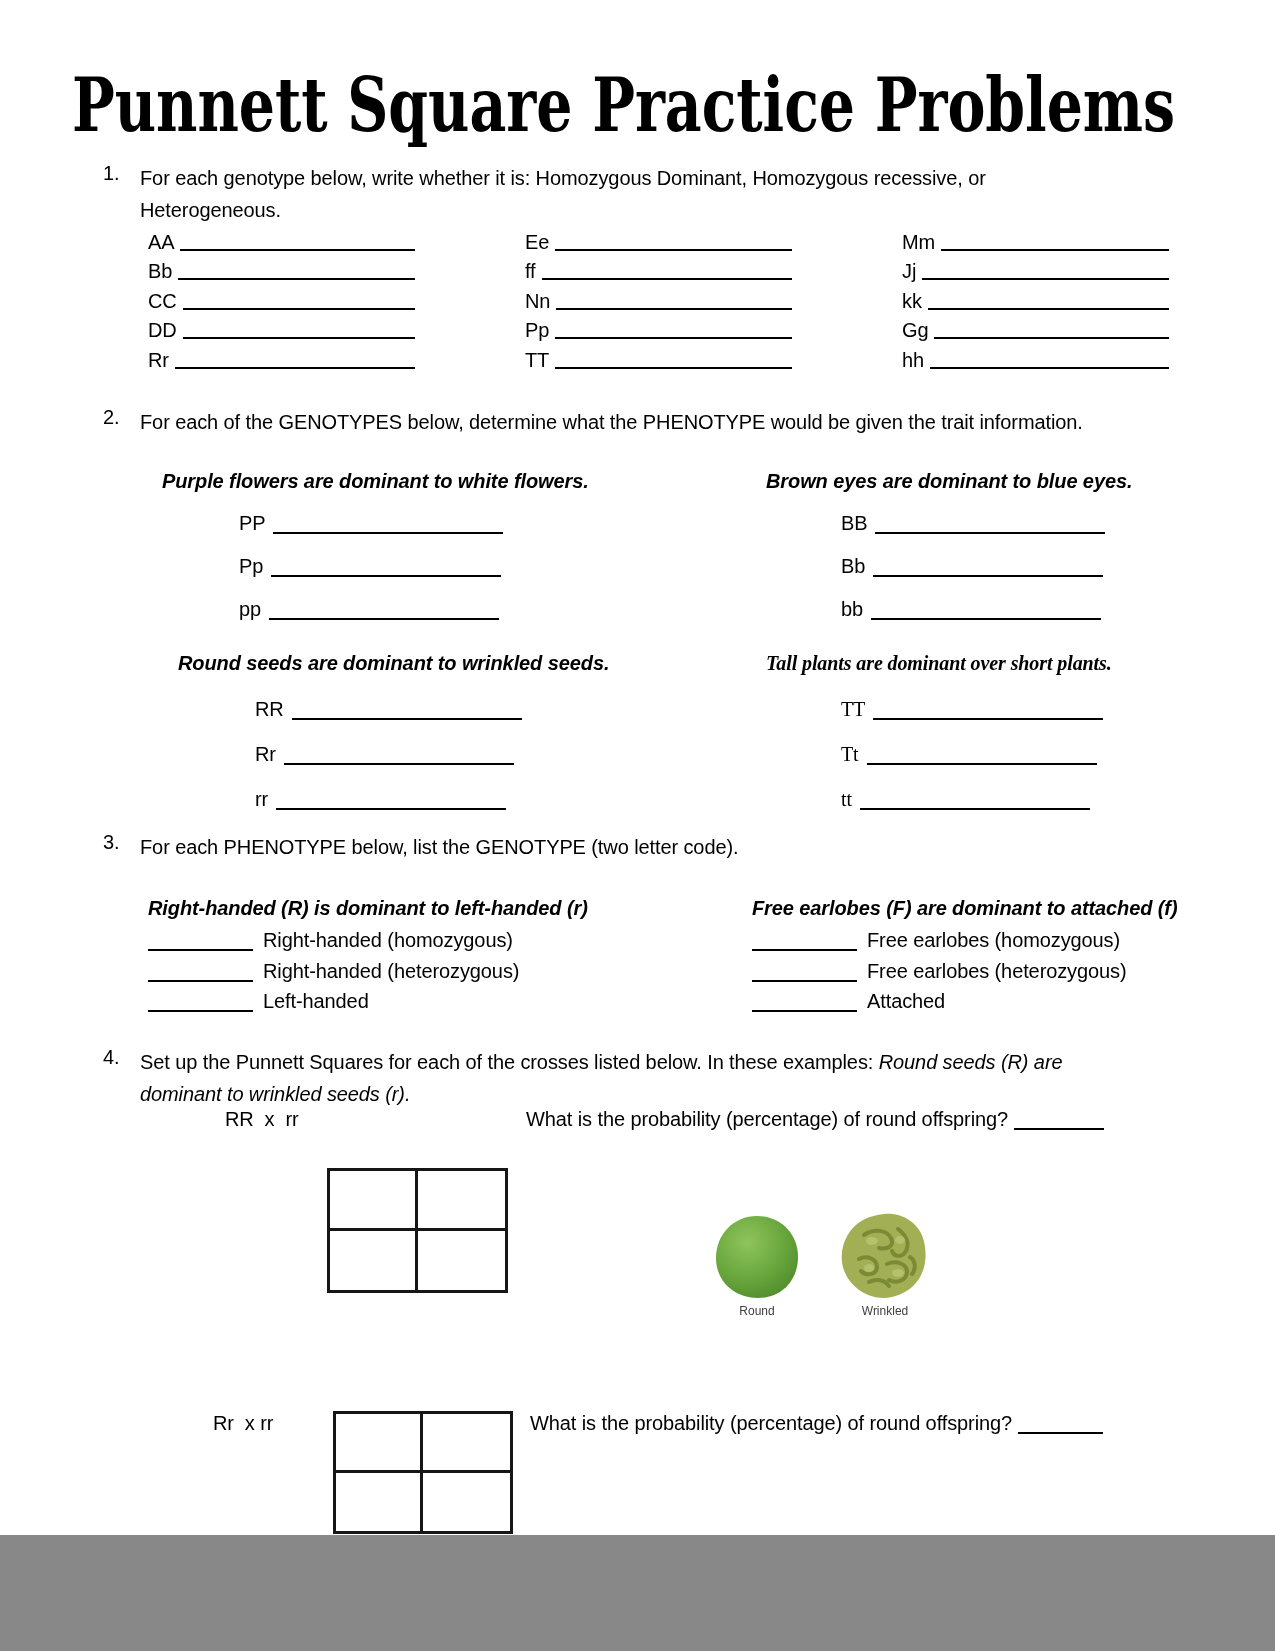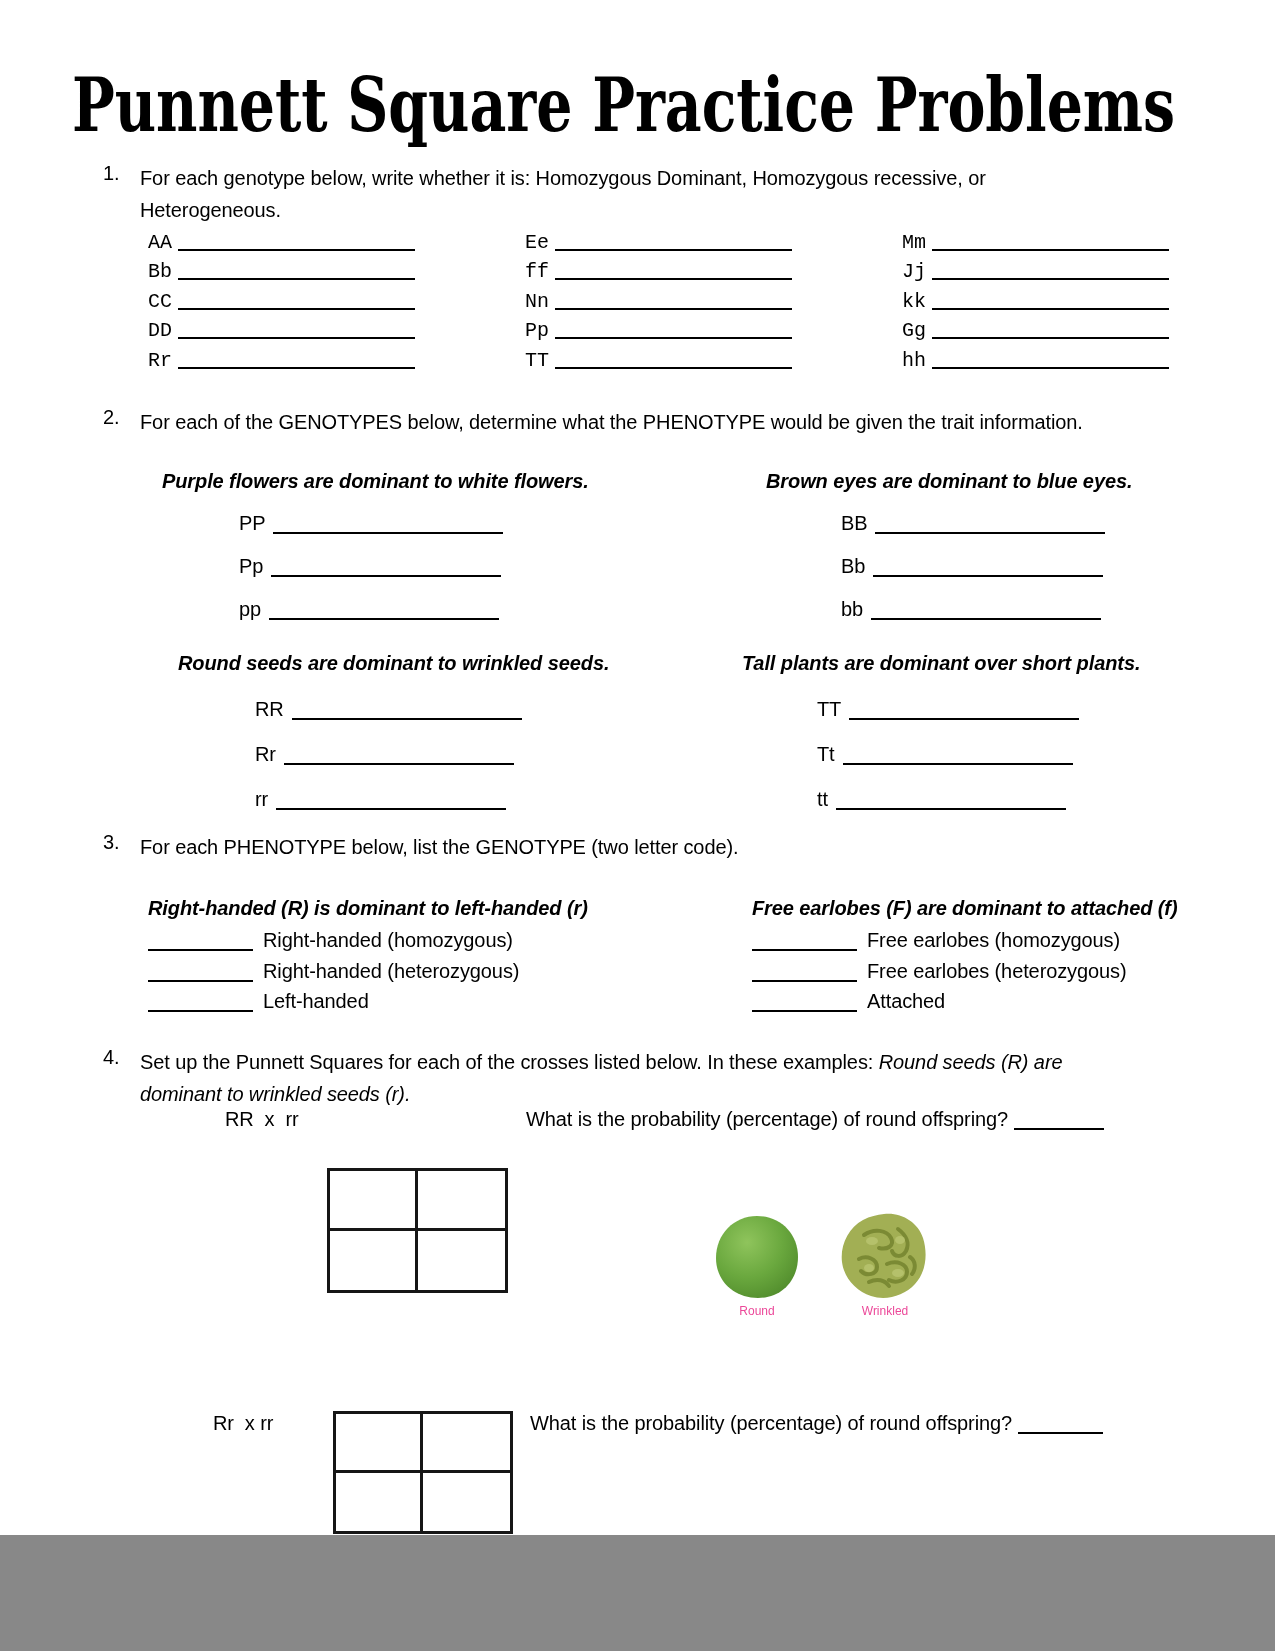--- a/index.html
+++ b/index.html
@@ -16,21 +16,21 @@
   .qline{position:absolute; left:103px; display:flex; align-items:flex-start;}
   .qnum{flex:0 0 37px;}
   .qtext{line-height:32px; max-width:1040px;}
   .bi{font-weight:normal; font-style:italic;}
 
   
   .g-rows{
     position:absolute; left:148px; top:227px;
     display:grid; grid-template-columns:377px 377px 377px; grid-auto-rows:29.6px;
   }
-  .gcell{display:flex; align-items:flex-end; padding:0 110px 3px 0;font-family:Liberation Mono, monospace;}
+  .gcell{display:flex; align-items:flex-end; padding:0 110px 3px 0;}
   .gcell .blank{flex:1 1 auto; height:0; border-bottom:2px solid #000; margin:0 0 3px 6px;}
 
   
   .trait-sec{position:absolute;margin-left:14px;}
   .trait-h{height:22px; line-height:22px; font-weight:bold; font-style:italic; white-space:nowrap;}
   .trait-rows{margin-left:77px;}
   .trow{height:43px;}
   .trow45{height:45px;}
   .blank-i{display:inline-block; height:20px; border-bottom:2px solid #000; vertical-align:-4px; margin-left:8px;}
   .w230{width:230px;}
@@ -48,21 +48,21 @@
   .cross-q{position:absolute; white-space:nowrap;}
   .punnett{
     position:absolute; box-sizing:border-box; border:3px solid #161616;
     display:grid; grid-template-columns:1fr 1fr; grid-template-rows:1fr 1fr; background:#fff;
   }
   .pcell{box-sizing:border-box;}
   .pcell:nth-child(1){border-right:3px solid #161616; border-bottom:3px solid #161616;}
   .pcell:nth-child(2){border-bottom:3px solid #161616;}
   .pcell:nth-child(3){border-right:3px solid #161616;}
   .pea{position:absolute;}
-  .pea-label{position:absolute; font-size:12px; color:#ec4899; text-align:center; letter-spacing:0;}
+  .pea-label{position:absolute; font-size:12px; color:#404040; text-align:center; letter-spacing:0;}
 </style>
 </head>
 <body>
 
 <div class="page">
 
   <h1 class="title">Punnett Square Practice Problems</h1>
 
   <div class="qline" style="top:162px;">
     <span class="qnum">1.</span>
@@ -157,21 +157,21 @@
 
   <div class="trait-sec" style="left:164px; top:652px;">
     <div class="trait-h">Round seeds are dominant to wrinkled seeds.</div>
     <div class="trait-rows" style="margin-top:24px;">
       <div class="trow trow45"><span>RR</span><span class="blank-i w230"></span></div>
       <div class="trow trow45"><span>Rr</span><span class="blank-i w230"></span></div>
       <div class="trow trow45"><span>rr</span><span class="blank-i w230"></span></div>
     </div>
   </div>
 
-  <div class="trait-sec" style="left:728px; top:652px;">
+  <div class="trait-sec" style="left:752px; top:652px;font-family:Liberation Serif, serif;">
     <div class="trait-h">Tall plants are dominant over short plants.</div>
     <div class="trait-rows" style="margin-top:24px; margin-left:75px;">
       <div class="trow trow45"><span>TT</span><span class="blank-i w230"></span></div>
       <div class="trow trow45"><span>Tt</span><span class="blank-i w230"></span></div>
       <div class="trow trow45"><span>tt</span><span class="blank-i w230"></span></div>
     </div>
   </div>
 
   <div class="qline" style="top:831px;">
     <span class="qnum">3.</span>

